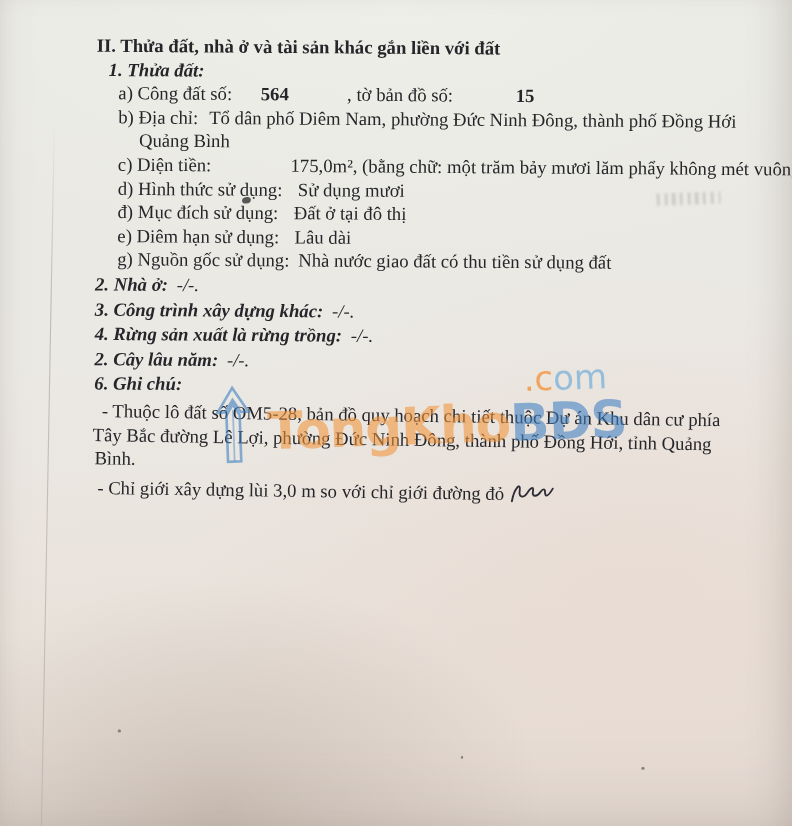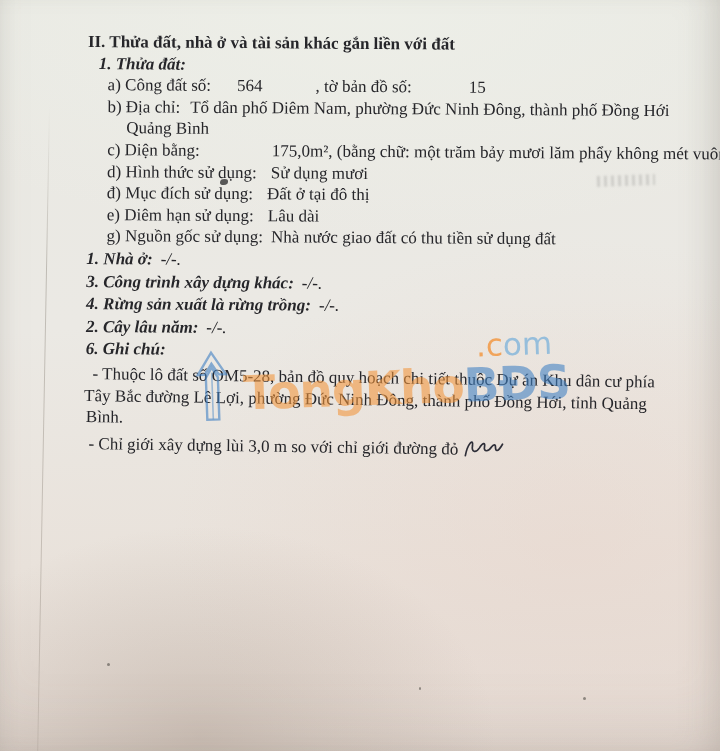--- a/index.html
+++ b/index.html
@@ -31,21 +31,21 @@
     font-size:17px;line-height:21.6px;color:#26262a;
     transform:rotate(0.4deg);transform-origin:top left;
   }
   .line{margin:0;white-space:nowrap;}
   .h2{font-weight:bold;margin-left:2px;}
   .lvl1{font-weight:bold;font-style:italic;margin-left:13px;}
   .sub{margin-left:22px;}
   .cont{margin-left:41px;}
   .numitem{font-weight:bold;font-style:italic;margin-left:2px;margin-top:1px;}
   .numval{font-weight:normal;font-style:italic;}
-  .b{font-weight:normal;}
+  .b{font-weight:bold;}
   .gap{display:inline-block;height:1px;}
   .g8{width:8px;} .g10{width:10px;} .g14{width:14px;} .g26{width:26px;}
   .g53{width:53px;} .g57{width:57px;} .g72{width:72px;}
   .notes{transform:rotate(0.45deg);transform-origin:left top;margin-top:3px;}
   .note-l1{margin-left:9px;}
   .note-l2{margin-left:1px;}
   .note-l3{margin-left:3px;}
   .note2{margin-left:6px;margin-top:1px;white-space:nowrap;}
   .hand{display:inline-block;vertical-align:-8px;margin-left:4px;}
 
@@ -76,31 +76,31 @@
 <div class="doc">
   <p class="line h2">II. Thửa đất, nhà ở và tài sản khác gắn liền với đất</p>
 
   <p class="line lvl1">1. Thửa đất:</p>
 
   <p class="line sub"><span>a) Công đất số:</span><span class="gap g26"></span><span class="b">564</span><span class="gap g53"></span><span>, tờ bản đồ số:</span><span class="gap g57"></span><span class="b">15</span></p>
 
   <p class="line sub"><span>b) Địa chỉ:</span><span class="gap g10"></span><span>Tổ dân phố Diêm Nam, phường Đức Ninh Đông, thành phố Đồng Hới</span></p>
   <p class="line cont">Quảng Bình</p>
 
-  <p class="line sub"><span>c) Diện bằng:</span><span class="gap g72"></span><span>175,0m², (bằng chữ: một trăm bảy mươi lăm phẩy không mét vuông)</span></p>
+  <p class="line sub"><span>c) Diện tiền:</span><span class="gap g72"></span><span>175,0m², (bằng chữ: một trăm bảy mươi lăm phẩy không mét vuông)</span></p>
 
   <p class="line sub"><span>d) Hình thức sử dụng:</span><span class="gap g14"></span><span>Sử dụng mươi</span></p>
 
   <p class="line sub"><span>đ) Mục đích sử dụng:</span><span class="gap g14"></span><span>Đất ở tại đô thị</span></p>
 
   <p class="line sub"><span>e) Diêm hạn sử dụng:</span><span class="gap g14"></span><span>Lâu dài</span></p>
 
   <p class="line sub"><span>g) Nguồn gốc sử dụng:</span><span class="gap g8"></span><span>Nhà nước giao đất có thu tiền sử dụng đất</span></p>
 
-  <p class="line numitem"><span>1. Nhà ở:</span><span class="gap g8"></span><span class="numval">-/-.</span></p>
+  <p class="line numitem"><span>2. Nhà ở:</span><span class="gap g8"></span><span class="numval">-/-.</span></p>
   <p class="line numitem"><span>3. Công trình xây dựng khác:</span><span class="gap g8"></span><span class="numval">-/-.</span></p>
   <p class="line numitem"><span>4. Rừng sản xuất là rừng trồng:</span><span class="gap g8"></span><span class="numval">-/-.</span></p>
   <p class="line numitem"><span>2. Cây lâu năm:</span><span class="gap g8"></span><span class="numval">-/-.</span></p>
   <p class="line numitem">6. Ghi chú:</p>
 
   <div class="notes">
     <p class="line note-l1">- Thuộc lô đất số OM5-28, bản đồ quy hoạch chi tiết thuộc Dự án Khu dân cư phía</p>
     <p class="line note-l2">Tây Bắc đường Lê Lợi, phường Đức Ninh Đông, thành phố Đồng Hới, tỉnh Quảng</p>
     <p class="line note-l3">Bình.</p>
     <p class="line note2"><span>- Chỉ giới xây dựng lùi 3,0 m so với chỉ giới đường đỏ</span><span class="hand"><svg width="42" height="28" viewBox="0 0 42 28">

